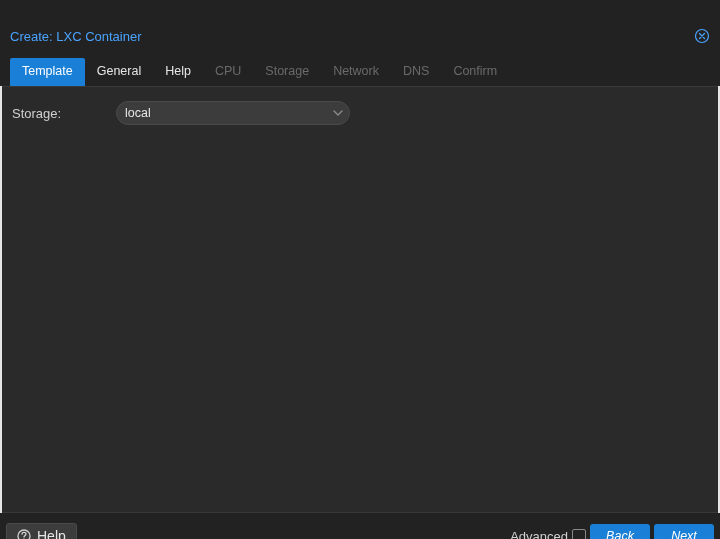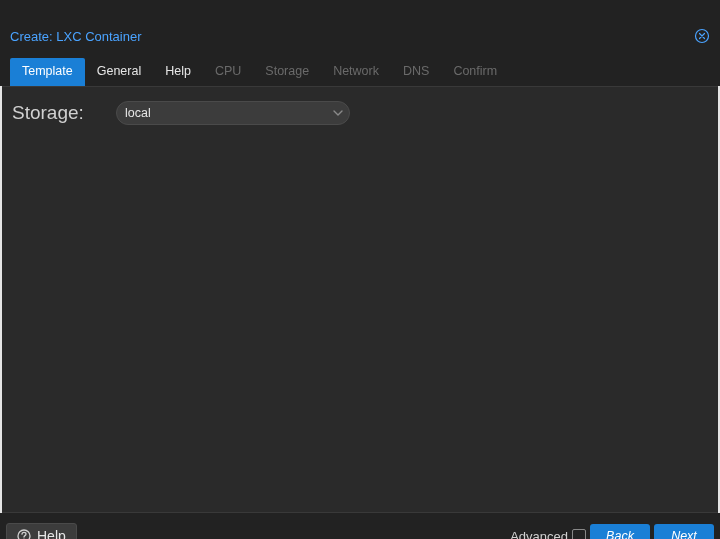--- a/index.html
+++ b/index.html
@@ -75,21 +75,21 @@
     margin: 0 2px;
   }
   .form-row {
     display: flex;
     align-items: center;
     margin-bottom: 7px;
   }
   .form-label {
     width: 104px;
     color: #d0d0d0;
-    font-size: 19px;
+    font-size: 13px;
   }
   .combo {
     position: relative;
     width: 234px;
     height: 24px;
     background: #3c3c3c;
     border: 1px solid #4a4a4a;
     border-radius: 12px;
     display: flex;
     align-items: center;

